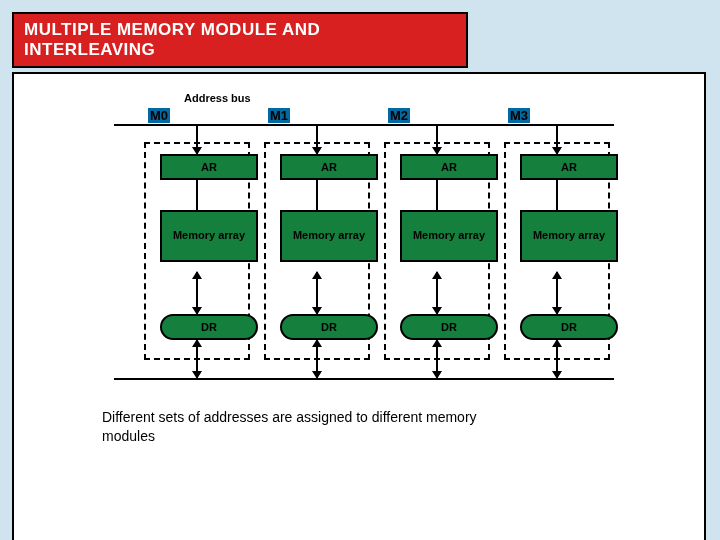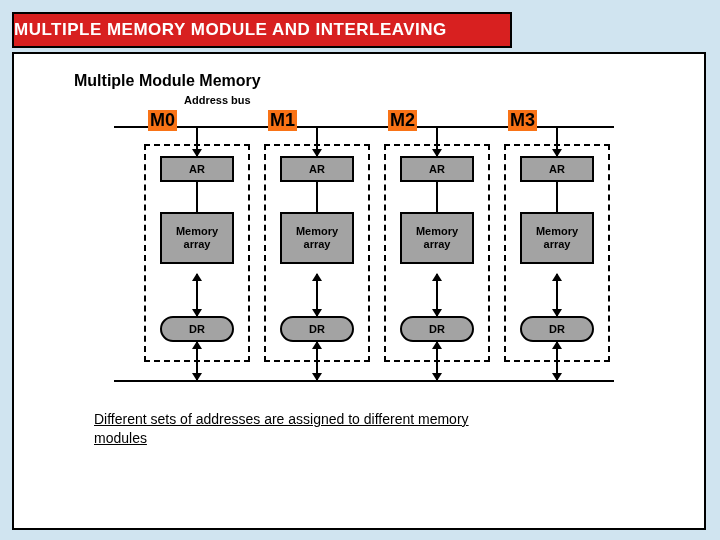--- a/index.html
+++ b/index.html
@@ -9,22 +9,22 @@
     background: #d0e4f0;
     font-family: Arial, Helvetica, sans-serif;
     padding: 12px;
   }
   .title-bar {
     background: #d82020;
     border: 2px solid #000;
     color: #fff;
     font-weight: bold;
     font-size: 17px;
-    padding: 6px 0;
-    width: 500px;
+    padding: 6px 10px;
+    width: 456px;
     letter-spacing: 0.5px;
   }
   .outer-frame {
     background: #fff;
     border: 2px solid #000;
     width: 694px;
     height: 478px;
     margin-top: 4px;
     padding: 18px 30px 18px 60px;
     position: relative;
@@ -62,44 +62,44 @@
   }
   .m0 { left: 30px; }
   .m1 { left: 150px; text-decoration: underline; }
   .m2 { left: 270px; text-decoration: underline; }
   .m3 { left: 390px; }
   .mod-label {
     position: absolute;
     top: -6px;
     left: 4px;
     font-weight: bold;
-    font-size: 18px;
-    background: #f97316;
+    font-size: 13px;
+    background: #0369a1;
     padding: 0 2px;
   }
   .dashed-box {
     position: absolute;
     top: 28px;
     left: 0;
     width: 106px;
     height: 218px;
     border: 2px dashed #000;
   }
   .box {
     position: absolute;
     left: 16px;
-    width: 74px;
+    width: 98px;
     border: 2px solid #000;
     font-size: 11px;
     font-weight: bold;
     text-align: center;
     display: flex;
     align-items: center;
     justify-content: center;
-    background: #a3a3a3;
+    background: #15803d;
   }
   .box-ar { top: 40px; height: 26px; }
   .box-mem { top: 96px; height: 52px; line-height: 1.2; }
   .box-dr { top: 200px; height: 26px; border-radius: 13px; }
   .arrow {
     position: absolute;
     left: 52px;
     width: 2px;
     background: #000;
   }
@@ -135,34 +135,32 @@
   }
   .heading2 {
     font-weight: bold;
     font-size: 14px;
     margin-top: 18px;
     margin-left: -30px;
   }
   .body-text {
     font-size: 14px;
     margin-top: 14px;
-    margin-left: 20px;
+    margin-left: 28px;
     line-height: 1.35;
     width: 380px;
-    text-decoration: underline;
   }
 </style>
 </head>
 <body>
 
 <div class="title-bar">MULTIPLE MEMORY MODULE AND INTERLEAVING</div>
 
 <div class="outer-frame">
 
-  <div class="heading1">Multiple Module Memory</div>
   <div class="sublabel">Address bus</div>
 
   <div class="diagram-area">
     <div class="bus-line bus-top"></div>
     <div class="bus-line bus-bottom"></div>
 
     <div class="module m0">
       <div class="mod-label">M0</div>
       <div class="dashed-box"></div>
       <div class="arrow arr-a"></div>

